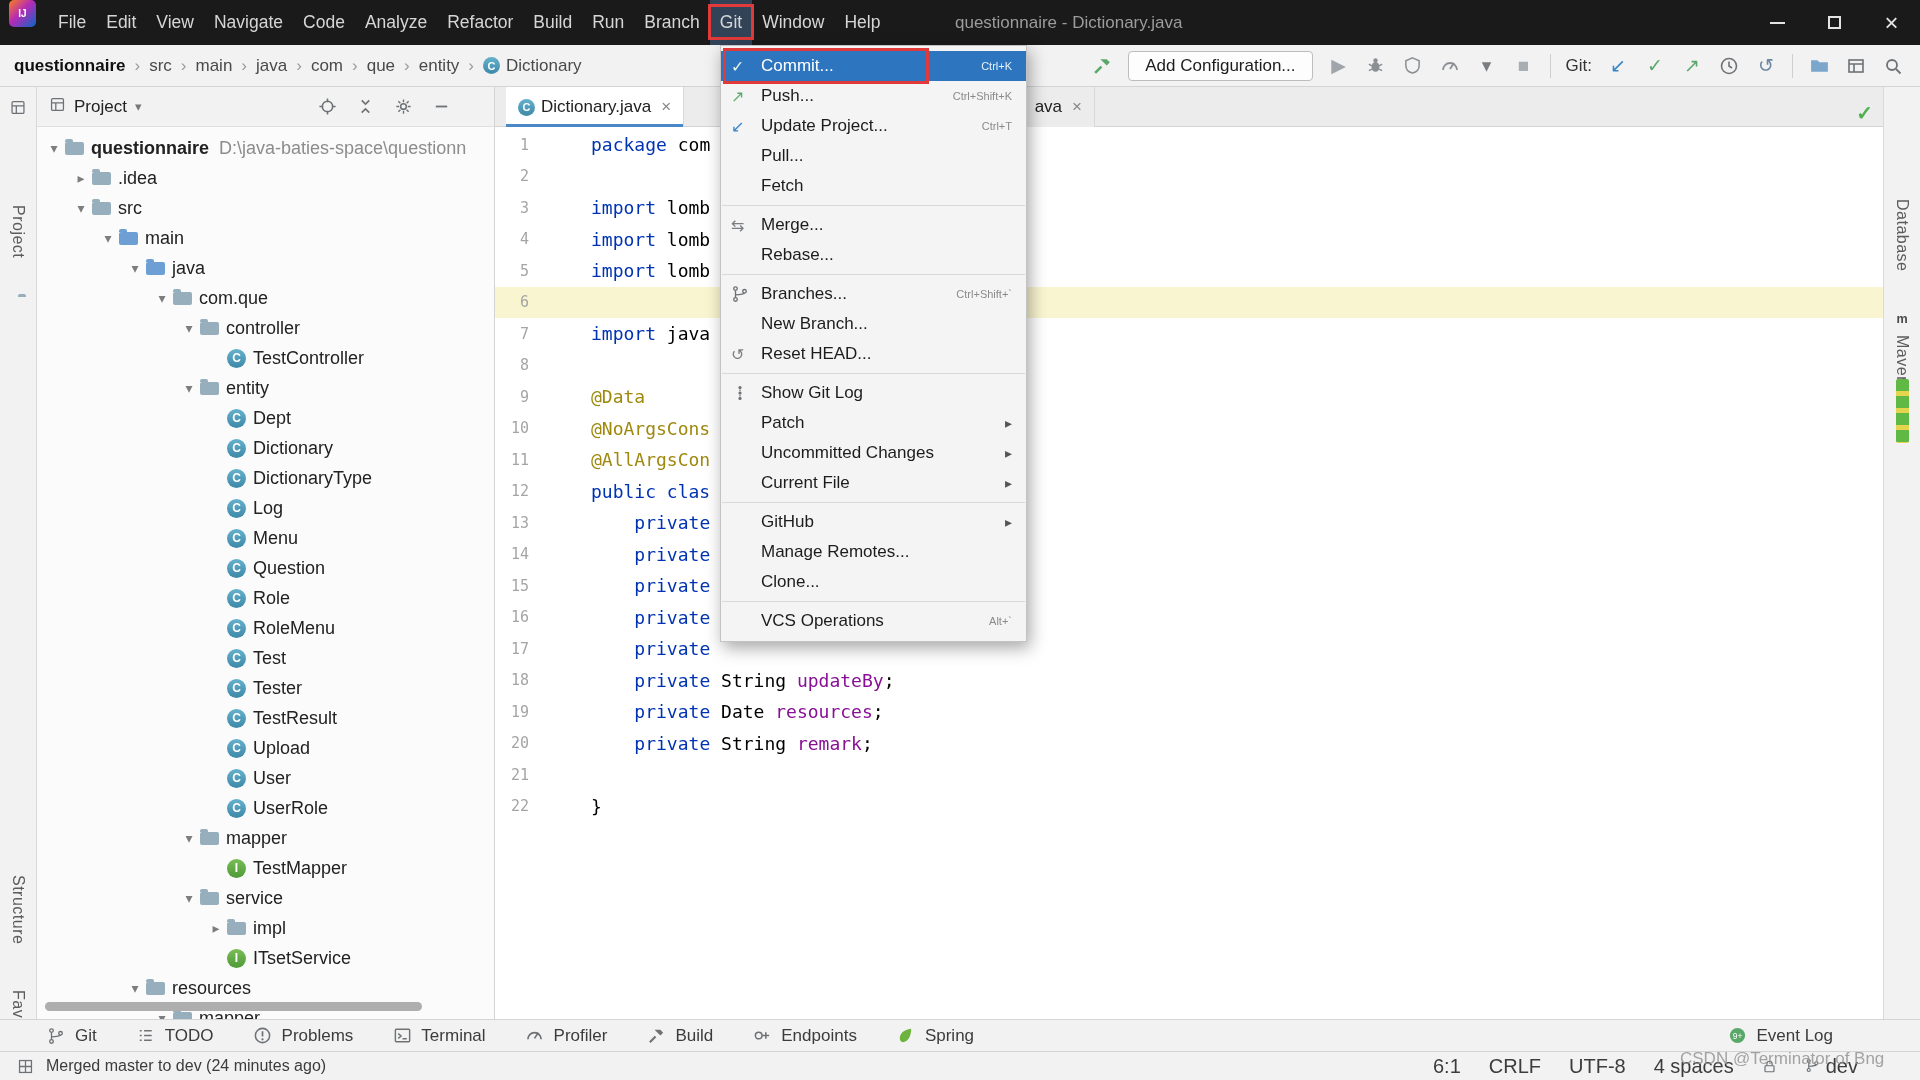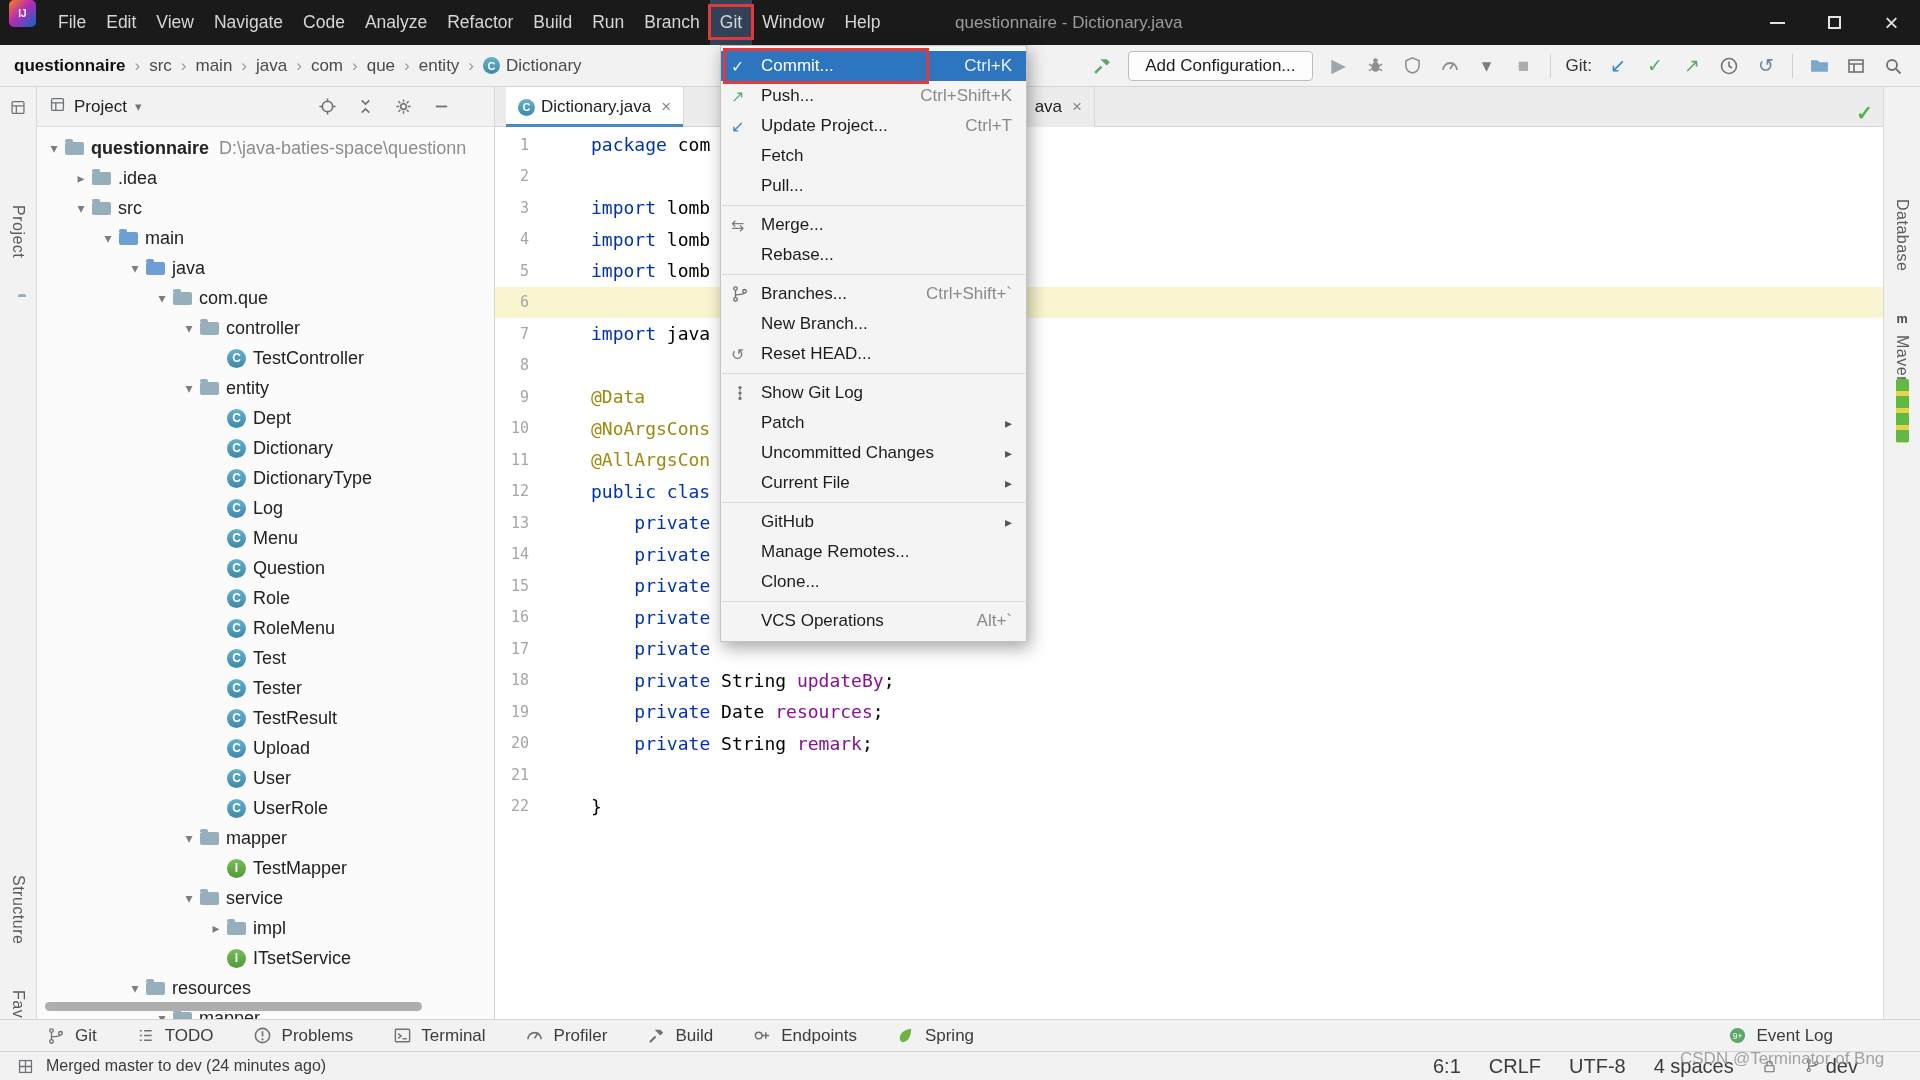--- a/index.html
+++ b/index.html
@@ -79,21 +79,21 @@
   .tok-ann{color:#9e880d}
   .tok-fld{color:#871094}
   .tok-pl{color:#000}
   .inspect-ok{position:absolute;right:10px;top:14px;color:#4db24d;font-size:20px;font-weight:bold}
 
   
   .git-menu{position:absolute;left:720px;top:45px;width:307px;background:#f4f4f4;border:1px solid #c3c3c3;box-shadow:3px 6px 16px rgba(0,0,0,.35);z-index:70;padding:5px 0}
   .gm-item{height:30px;display:flex;align-items:center;padding:0 14px 0 10px;font-size:17px;color:#1c1c1c;position:relative;white-space:nowrap}
   .gm-item.selected{background:#2e75bf;color:#fff}
   .gm-ico{width:30px;flex:0 0 30px;display:inline-flex;align-items:center;font-size:16px}
-  .gm-short{margin-left:auto;color:#8a8a8a;font-size:17px}
+  .gm-short{margin-left:auto;color:#8a8a8a;font-size:11px}
   .gm-item.selected .gm-short{color:#e8f0fa}
   .gm-arrow{margin-left:auto;color:#555;font-size:14px}
   .gm-sep{height:1px;background:#d9d9d9;margin:4px 1px}
   .commit-anno{left:2px;top:-3px;width:206px;height:36px}
 
   
   .bottombar{position:absolute;left:0;top:1019px;width:1920px;height:32px;background:#f2f2f2;border-top:1px solid #d4d4d4;display:flex;align-items:center;padding:0 45px;z-index:20}
   .btool{display:flex;align-items:center;gap:8px;margin-right:38px;font-size:17px;color:#3c3c3c;white-space:nowrap}
   .bottom-right{margin-left:auto;display:flex;align-items:center;padding-right:42px}
   .bottom-right .btool{margin-right:0}
@@ -551,25 +551,25 @@
         <span class="gm-label">Push...</span>
         <span class="gm-short">Ctrl+Shift+K</span>
       </div>
       <div class="gm-item">
         <span class="gm-ico" style="color: rgb(58, 135, 200);">↙</span>
         <span class="gm-label">Update Project...</span>
         <span class="gm-short">Ctrl+T</span>
       </div>
       <div class="gm-item">
         <span class="gm-ico"></span>
+        <span class="gm-label">Pull...</span>
+      </div>
+      <div class="gm-item">
+        <span class="gm-ico"></span>
         <span class="gm-label">Fetch</span>
-      </div>
-      <div class="gm-item">
-        <span class="gm-ico"></span>
-        <span class="gm-label">Pull...</span>
       </div>
       <div class="gm-sep"></div>
       <div class="gm-item">
         <span class="gm-ico" style="color: rgb(122, 126, 130);">⇆</span>
         <span class="gm-label">Merge...</span>
       </div>
       <div class="gm-item">
         <span class="gm-ico"></span>
         <span class="gm-label">Rebase...</span>
       </div>

